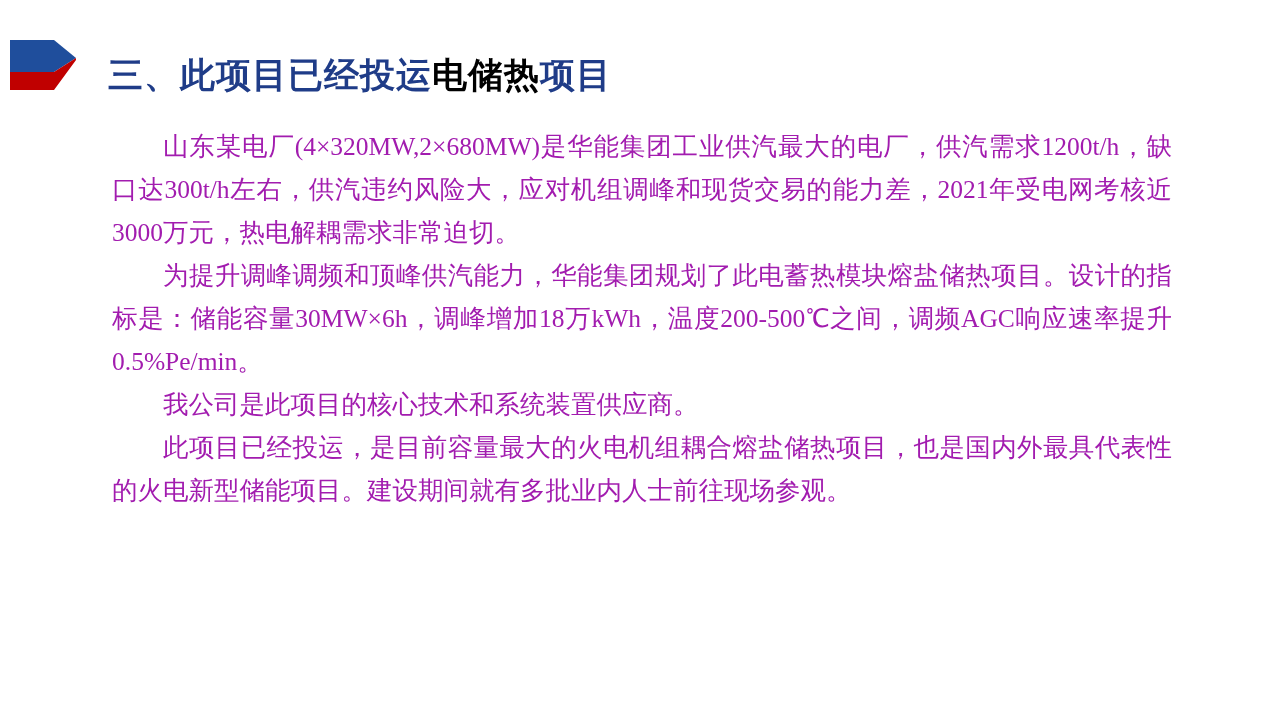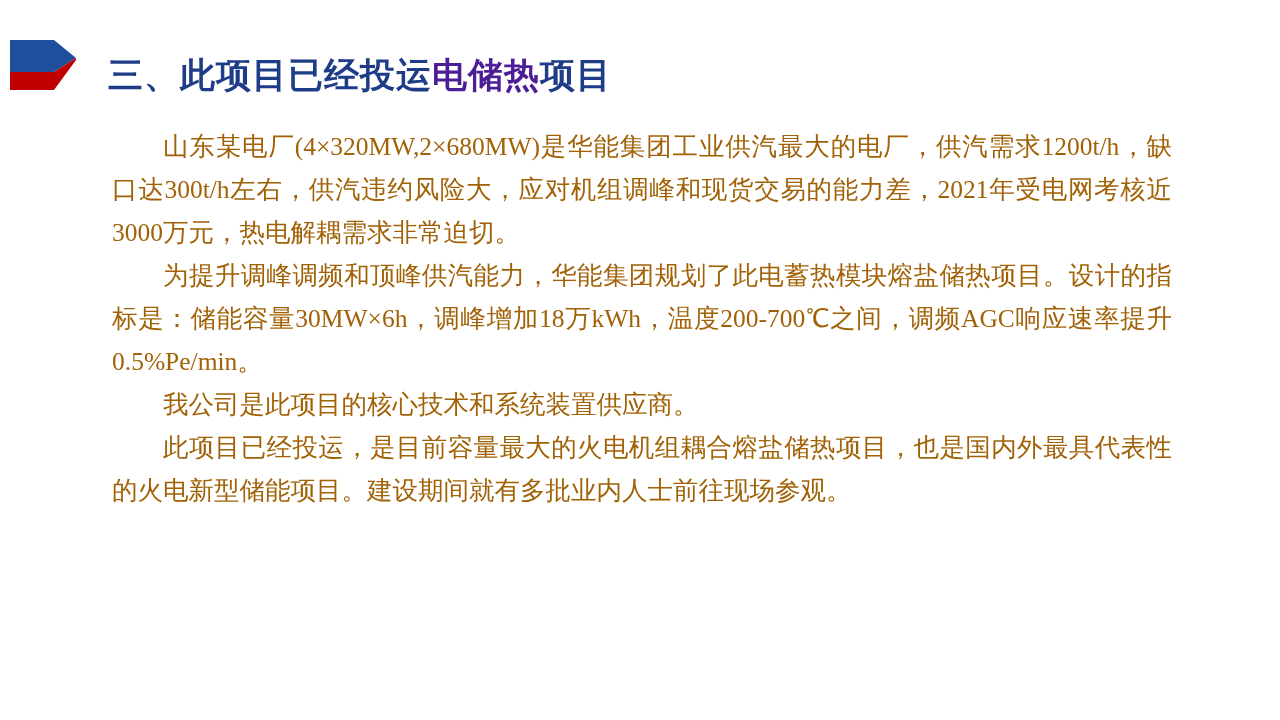--- a/index.html
+++ b/index.html
@@ -38,33 +38,33 @@
     left: 108px;
     top: 52px;
     font-family: "Liberation Serif", serif;
     font-size: 35px;
     font-weight: bold;
     letter-spacing: 1px;
     color: #1F3C88;
     white-space: nowrap;
   }
   .slide-heading .hl {
-    color: #4c1d95;
+    color: #000000;
   }
 
   
   .body-block {
     position: absolute;
     left: 112px;
     top: 125px;
     width: 1060px;
     font-family: "Liberation Serif", serif;
     font-size: 25.5px;
     line-height: 43px;
-    color: #a16207;
+    color: #a21caf;
     text-align: justify;
     text-justify: inter-ideograph;
   }
   .para {
     margin: 0 0 0 0;
     text-indent: 2em;
   }
   .para + .para {
     margin-top: 0px;
   }
@@ -80,18 +80,18 @@
       <polygon points="2,34 46,34 68,20 68,22 46,52 2,52" fill="#C00000"></polygon>
     </svg>
   </div>
 
   <div class="slide-heading">
     <span>三、此项目已经投运</span><span class="hl">电储热</span><span>项目</span>
   </div>
 
   <div class="body-block">
     <p class="para">山东某电厂(4×320MW,2×680MW)是华能集团工业供汽最大的电厂，供汽需求1200t/h，缺口达300t/h左右，供汽违约风险大，应对机组调峰和现货交易的能力差，2021年受电网考核近3000万元，热电解耦需求非常迫切。</p>
-    <p class="para">为提升调峰调频和顶峰供汽能力，华能集团规划了此电蓄热模块熔盐储热项目。设计的指标是：储能容量30MW×6h，调峰增加18万kWh，温度200-700℃之间，调频AGC响应速率提升0.5%Pe/min。</p>
+    <p class="para">为提升调峰调频和顶峰供汽能力，华能集团规划了此电蓄热模块熔盐储热项目。设计的指标是：储能容量30MW×6h，调峰增加18万kWh，温度200-500℃之间，调频AGC响应速率提升0.5%Pe/min。</p>
     <p class="para">我公司是此项目的核心技术和系统装置供应商。</p>
     <p class="para">此项目已经投运，是目前容量最大的火电机组耦合熔盐储热项目，也是国内外最具代表性的火电新型储能项目。建设期间就有多批业内人士前往现场参观。</p>
   </div>
 
 </div>
 
 </body></html>

